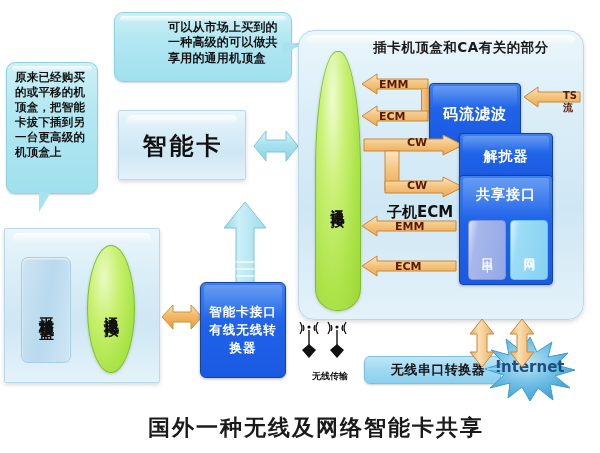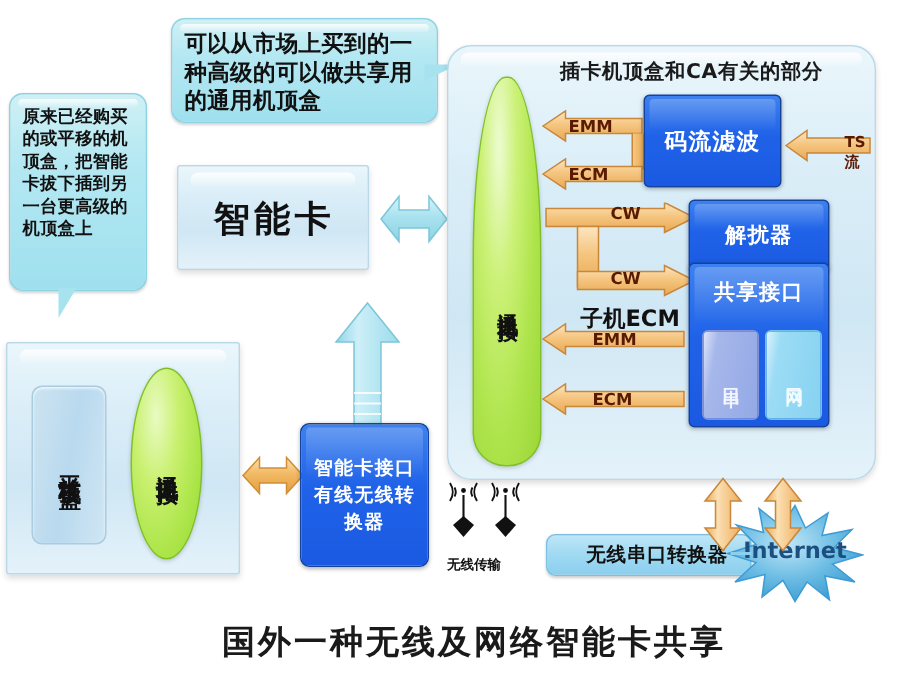--- a/index.html
+++ b/index.html
@@ -102,21 +102,21 @@
   
   .small{font-size:8px;font-weight:bold;color:#111;}
 </style>
 </head>
 <body>
 
 <div id="stage">
 
   <div class="abs callout" style="left:114px;top:12px;width:178px;height:70px;">
     <div class="sheen"></div>
-    <div class="txt" style="font-size:15px;">可以从市场上买到的一种高级的可以做共享用的通用机顶盒</div>
+    <div class="txt" style="font-size:12px;margin-left:45px;">可以从市场上买到的一种高级的可以做共享用的通用机顶盒</div>
     <div class="tail" style="left:168px;top:30px;border-top:11px solid #a7e2ef;border-right:22px solid transparent;border-bottom:8px solid transparent;"></div>
   </div>
 
   <div class="abs callout" style="left:6px;top:62px;width:92px;height:132px;">
     <div class="sheen"></div>
     <div class="txt" style="font-size:11.5px;line-height:1.3;">原来已经购买的或平移的机顶盒，把智能卡拔下插到另一台更高级的机顶盒上</div>
     <div class="tail" style="left:32px;top:129px;border-left:12px solid #a7e2ef;border-bottom:20px solid transparent;border-right:10px solid transparent;"></div>
   </div>
 
   <div class="abs panel" style="left:118px;top:110px;width:128px;height:70px;">
@@ -192,21 +192,21 @@
     <g stroke="#111" fill="#111" transform="translate(28,0)">
       <line x1="19" y1="12" x2="19" y2="32" stroke-width="1.4"></line>
       <path d="M12 32 L19 26 L26 32 L19 40 Z" fill="#111" stroke="none"></path>
       <path d="M10 4 a11 11 0 0 1 0 12" fill="none" stroke-width="1.3"></path>
       <path d="M13 7 a6 6 0 0 1 0 6" fill="none" stroke-width="1.3"></path>
       <path d="M28 4 a11 11 0 0 0 0 12" fill="none" stroke-width="1.3"></path>
       <path d="M25 7 a6 6 0 0 0 0 6" fill="none" stroke-width="1.3"></path>
       <circle cx="19" cy="9" r="1.6" fill="#111" stroke="none"></circle>
     </g>
   </svg>
-  <div class="abs small" style="left:281px;top:370px;width:70px;text-align:center;font-size:9px;">无线传输</div>
+  <div class="abs small" style="left:295px;top:370px;width:70px;text-align:center;font-size:9px;">无线传输</div>
 
   <div class="abs" style="left:364px;top:356px;width:124px;height:26px;
               background:linear-gradient(180deg,#bfe6f7 0%,#9fd9f2 50%,#8ccfee 100%);
               border:1px solid #7bc0e0;border-radius:6px;
               display:flex;align-items:center;justify-content:center;
               box-shadow:0 1px 2px rgba(0,0,0,.2);padding-left:11px;">
     <span style="font-size:13px;font-weight:bold;color:#111;letter-spacing:.5px;">无线串口转换器</span>
   </div>
 
   <svg class="abs" style="left:484px;top:336px;" width="92" height="66" viewBox="0 0 92 66">
@@ -249,21 +249,21 @@
     </svg>
     <div class="lbl darkred" style="left:80px;top:47px;font-size:11px;">EMM</div>
 
     <div class="abs" style="left:122px;top:58px;width:8px;height:24px;background:linear-gradient(90deg,#f5c681,#e8a954);border-left:1px solid #c8873a;border-right:1px solid #c8873a;"></div>
 
     <svg class="abs" style="left:62px;top:74px;" width="68" height="22" viewBox="0 0 68 22">
       <path d="M1 11 L16 1 L16 6 L67 6 L67 16 L16 16 L16 21 Z" fill="url(#or2)" stroke="#c8873a" stroke-width="1"></path>
     </svg>
     <div class="lbl darkred" style="left:80px;top:79px;font-size:11px;">ECM</div>
 
-    <div class="abs bluebox" style="left:130px;top:32px;width:92px;height:62px;align-items:center;">
+    <div class="abs bluebox" style="left:130px;top:52px;width:92px;height:62px;align-items:center;">
       <div class="inner-sheen"></div>
       <span style="font-size:15px;">码流滤波</span>
     </div>
 
     <svg class="abs" style="left:224px;top:54px;" width="58" height="24" viewBox="0 0 58 24">
       <path d="M1 12 L15 2 L15 7 L57 7 L57 17 L15 17 L15 22 Z" fill="url(#or2)" stroke="#c8873a" stroke-width="1"></path>
     </svg>
     <div class="lbl darkred" style="left:240px;top:59px;font-size:10px;margin-left:24px;">TS流</div>
 
     <svg class="abs" style="left:64px;top:104px;" width="104" height="74" viewBox="0 0 104 74">

